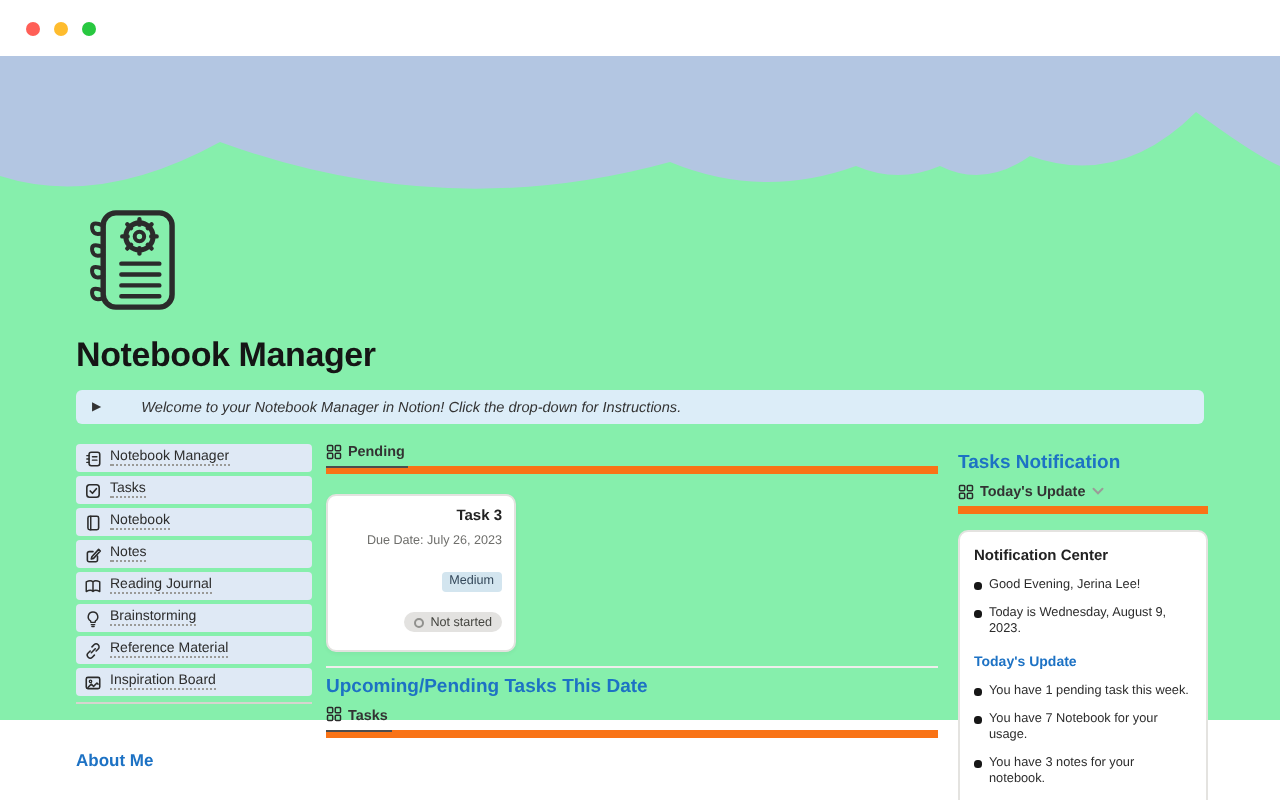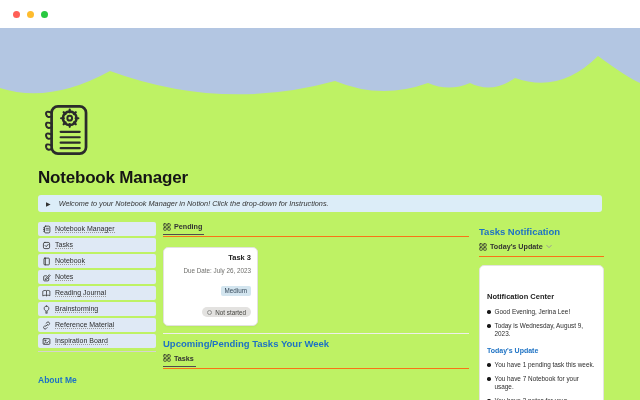--- a/index.html
+++ b/index.html
@@ -1,74 +1,74 @@
 <!DOCTYPE html>
 <html style="--accent: #1d72c4; --banner: #b3c6e2; --callout_bg: #dcedf8; --menu_bg: #dfe9f5; --badge_blue: #d3e5ef; --pill_gray: #e3e2e0; --light_close: #ff5f57; --light_min: #febc2e; --light_max: #28c840;"><head>
 <meta charset="utf-8">
 <style>
   * { margin:0; padding:0; box-sizing:border-box; }
   html,body { width:640px; height:400px; overflow:hidden; background:#fff;
     font-family:"Liberation Sans", sans-serif; color:#222; }
-  .window { width:640px; height:400px; position:relative; background:#bef264; }
+  .window { width:640px; height:360px; position:relative; background:#86efac; }
 
   
   .titlebar { height:28px; display:flex; align-items:center; padding-left:13px; gap:7px; background:#fff; }
   .dot { width:7px; height:7px; border-radius:50%; display:inline-block; }
   .dot.r { background:var(--light_close); } .dot.y { background:var(--light_min); } .dot.g { background:var(--light_max); }
 
   
   .hero { height:70px; line-height:0; }
   .hero svg { display:block; }
 
   .content { padding:0 38px; position:relative; }
 
   .doc-icon { margin-top:3px; width:58px; height:58px; }
   h1.page-title { font-size:17px; font-weight:bold; color:#151515; margin:9px 0 7px; letter-spacing:-0.2px; }
 
-  .callout { background:var(--callout_bg); border-radius:3px; padding:4px 8px; display:flex; align-items:center; gap:8px; }
+  .callout { background:var(--callout_bg); border-radius:3px; padding:4px 8px; display:flex; align-items:center; gap:20px; }
   .callout .toggle { font-size:6px; color:#333; cursor:pointer; line-height:1; }
   .callout .ctext { font-size:7.3px; font-style:italic; color:#333; }
 
   .columns { display:flex; margin-top:10px; }
   .col-left { width:118px; flex:none; }
   .col-mid { width:306px; flex:none; margin-left:7px; }
   .col-right { width:125px; flex:none; margin-left:10px; }
 
   h3.blue { color:var(--accent); font-size:8.5px; font-weight:bold; margin:2px 0 6px; }
   h2.blue { color:var(--accent); font-size:9.5px; font-weight:bold; margin:4px 0 5px; }
 
   
   .menu-item { background:var(--menu_bg); border-radius:2px; display:flex; align-items:center; gap:4px; padding:2.5px 4px; margin-bottom:2px; cursor:pointer; }
   .menu-item .mi { width:9px; height:9px; flex:none; display:flex; }
   .menu-item .ml { font-size:7px; color:#2c2c2c; border-bottom:1px dotted #9a9a97; padding-bottom:0.5px; white-space:nowrap; }
   .divider { border-top:1px solid #d6d4cf; margin:3px 0 0; width:100%; }
   h3.cut { margin-top:23px; }
 
   
-  .tabrow { border-bottom:1px solid #f97316; display:flex; align-items:flex-start; height:15px; }
+  .tabrow { border-bottom:4px solid #f97316; display:flex; align-items:flex-end; height:15px; }
   .tab { display:inline-flex; align-items:center; gap:3px; padding:0 2px 3px 0; margin-bottom:-1px; border-bottom:1.5px solid #4d4d4d; cursor:pointer; }
   .tab.noline { border-bottom:1.5px solid transparent; }
   .tab .tlabel { font-size:7.2px; font-weight:bold; color:#333; white-space:nowrap; }
   .tab svg { flex:none; }
 
   
   .task-card { margin-top:10px; width:95px; border:1px solid #e3e2df; border-radius:5px; background:#fff;
     padding:5px 6px 6px; box-shadow:0 1px 2px rgba(0,0,0,0.04); cursor:pointer;text-align:right; }
   .tc-title { font-size:7.5px; font-weight:bold; color:#222; margin-bottom:5px; }
   .tc-due { font-size:6.3px; color:#6f6f6c; margin-bottom:5px; }
   .badge { display:inline-block; background:var(--badge_blue); color:#34485a; font-size:6.3px; padding:1.5px 4px; border-radius:2px; margin-bottom:5px; }
   .pill { display:inline-flex; align-items:center; gap:3px; background:var(--pill_gray); border-radius:8px; padding:1.5px 5px; }
   .pill .ring { width:5px; height:5px; border:1px solid #91918e; border-radius:50%; flex:none; }
   .pill .ptext { font-size:6.3px; color:#44443f; }
   .sep { border-top:1px solid #efeeec; margin-top:7px; }
   .mid-gap { margin-top:11px; }
 
   
   .notif-card { margin-top:8px; border:1px solid #e4e3e0; border-radius:5px; background:#fff; padding:7px 7px; height:140px; cursor:pointer; }
-  .nc-title { font-size:7.5px; font-weight:bold; color:#222; margin-bottom:7px;margin-top:19px; }
+  .nc-title { font-size:7.5px; font-weight:bold; color:#222; margin-bottom:7px; }
   .nrow { display:flex; gap:4px; margin-bottom:6px; align-items:flex-start; }
   .nrow .b { width:3.5px; height:3.5px; background:#161616; border-radius:50%; flex:none; margin-top:2px; }
   .nrow .ntext { font-size:6.4px; color:#2c2c2c; line-height:1.25; }
   .nc-sub { color:var(--accent); font-size:7px; font-weight:bold; margin:9px 0 7px; }
 
   svg .ln { stroke:#2b2b2b; fill:none; stroke-linecap:round; stroke-linejoin:round; }
 </style>
 </head>
 <body>
 
@@ -214,21 +214,21 @@
           <div class="tc-due">Due Date: July 26, 2023</div>
           <div><span class="badge">Medium</span></div>
           <span class="pill">
             <span class="ring"></span>
             <span class="ptext">Not started</span>
           </span>
         </div>
 
         <div class="sep"></div>
 
-        <h2 class="blue mid-gap">Upcoming/Pending Tasks Your Week</h2>
+        <h2 class="blue mid-gap">Upcoming/Pending Tasks This Date</h2>
 
         <div class="tabrow">
           <span class="tab">
             <svg width="8" height="8" viewBox="0 0 16 16">
                 <g class="ln" stroke-width="1.5">
                   <rect x="1.5" y="1.5" width="5.2" height="5.2" rx="1"></rect>
                   <rect x="9.3" y="1.5" width="5.2" height="5.2" rx="1"></rect>
                   <rect x="1.5" y="9.3" width="5.2" height="5.2" rx="1"></rect>
                   <rect x="9.3" y="9.3" width="5.2" height="5.2" rx="1"></rect>
                 </g>

